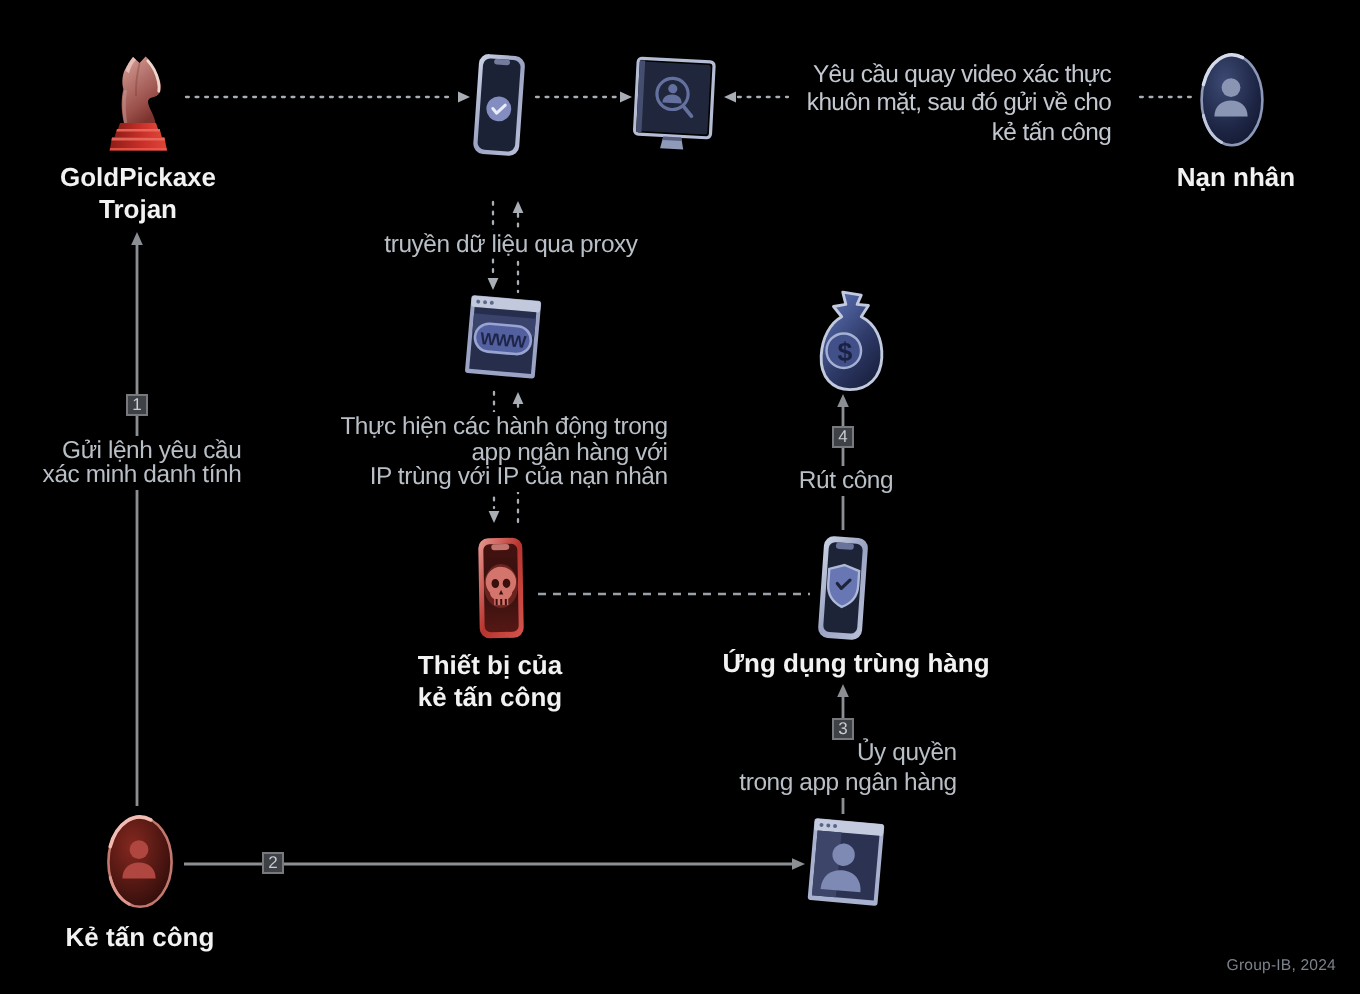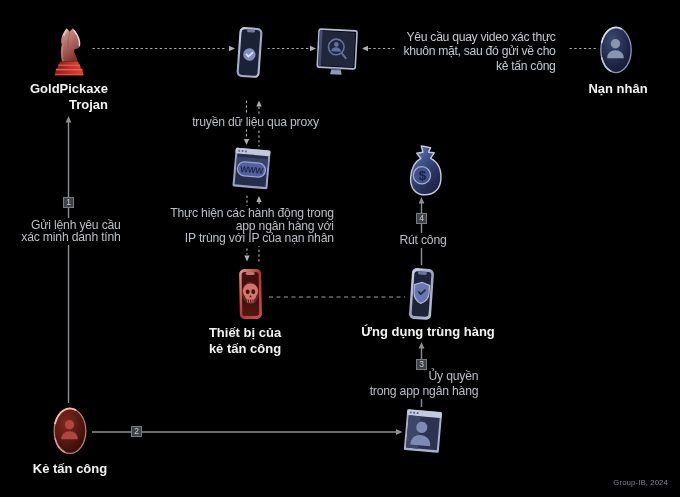--- a/index.html
+++ b/index.html
@@ -1,19 +1,19 @@
 <!DOCTYPE html>
 <html><head>
 <meta charset="utf-8">
 <style>
   html,body{margin:0;padding:0;background:#000;}
   #stage{position:relative;width:680px;height:497px;background:#000;overflow:hidden;
     font-family:"Liberation Sans",sans-serif;}
   .lbl{position:absolute;color:#f2f2f2;font-weight:bold;font-size:13px;line-height:15.5px;
-    text-align:right;transform:translateX(-50%);white-space:nowrap;z-index:3;}
+    text-align:center;transform:translateX(-50%);white-space:nowrap;z-index:3;}
   .desc{position:absolute;color:#b9bfc6;font-size:12.2px;letter-spacing:-0.2px;line-height:12.6px;
     text-align:right;transform:translateX(-50%);white-space:nowrap;background:#000;padding:1px 3px;z-index:3;}
   .step{position:absolute;width:11px;height:11px;background:#3e4145;border:1px solid #77797d;
     box-sizing:border-box;color:#c9ccd1;font-size:8.5px;line-height:9px;text-align:center;z-index:5;}
   .icon{position:absolute;}
 </style>
 </head>
 <body>
 <div id="stage">
 

